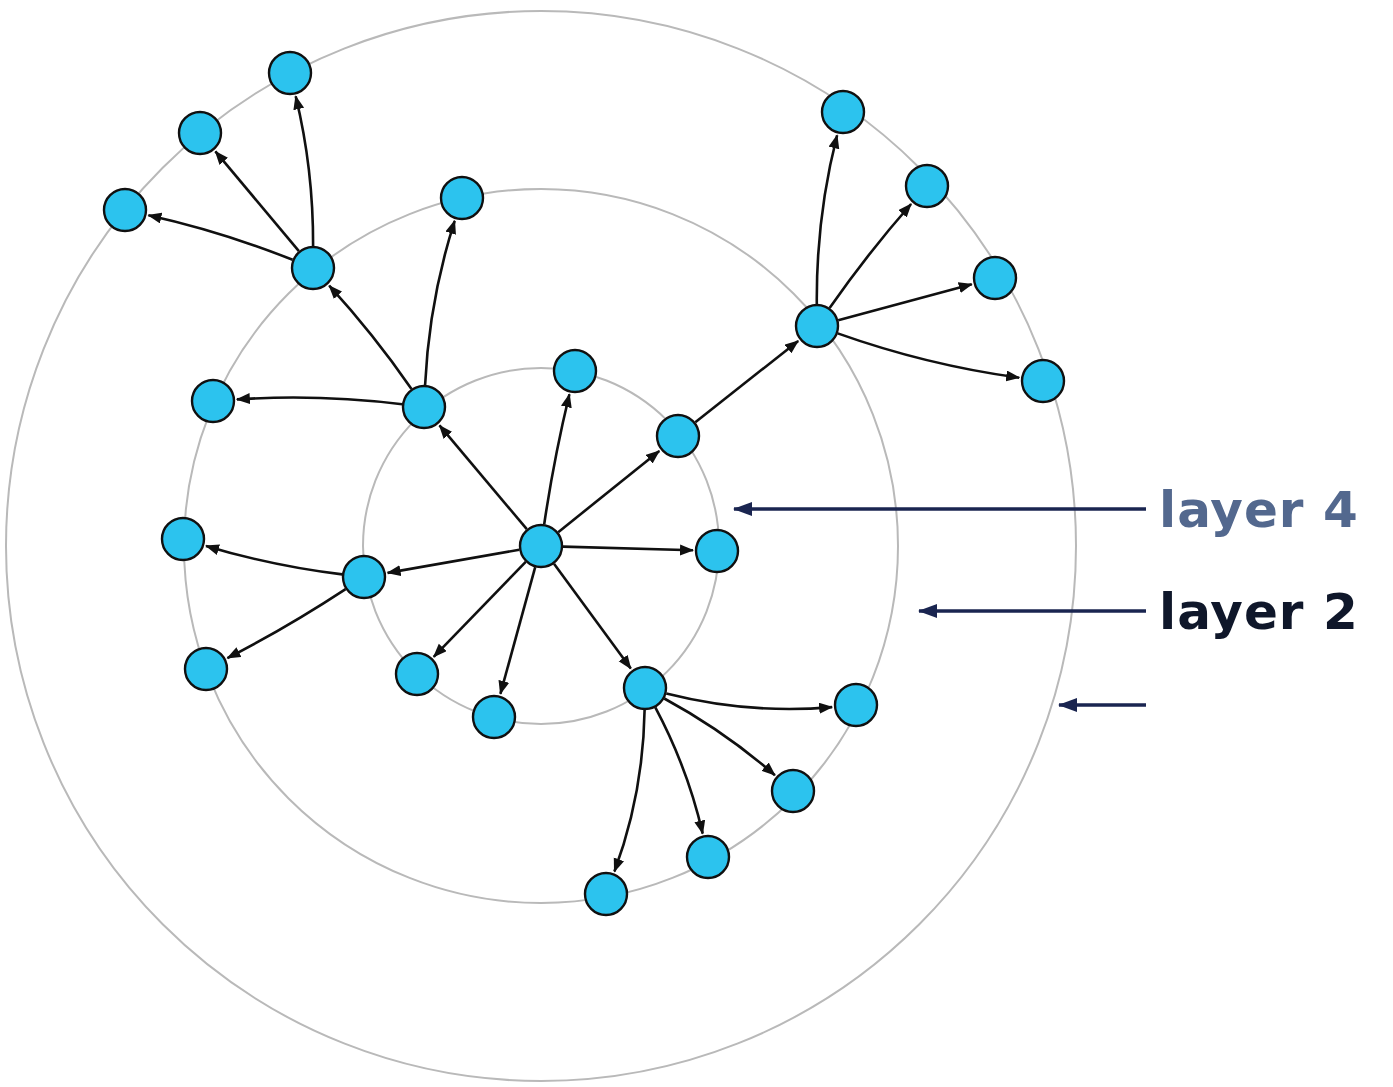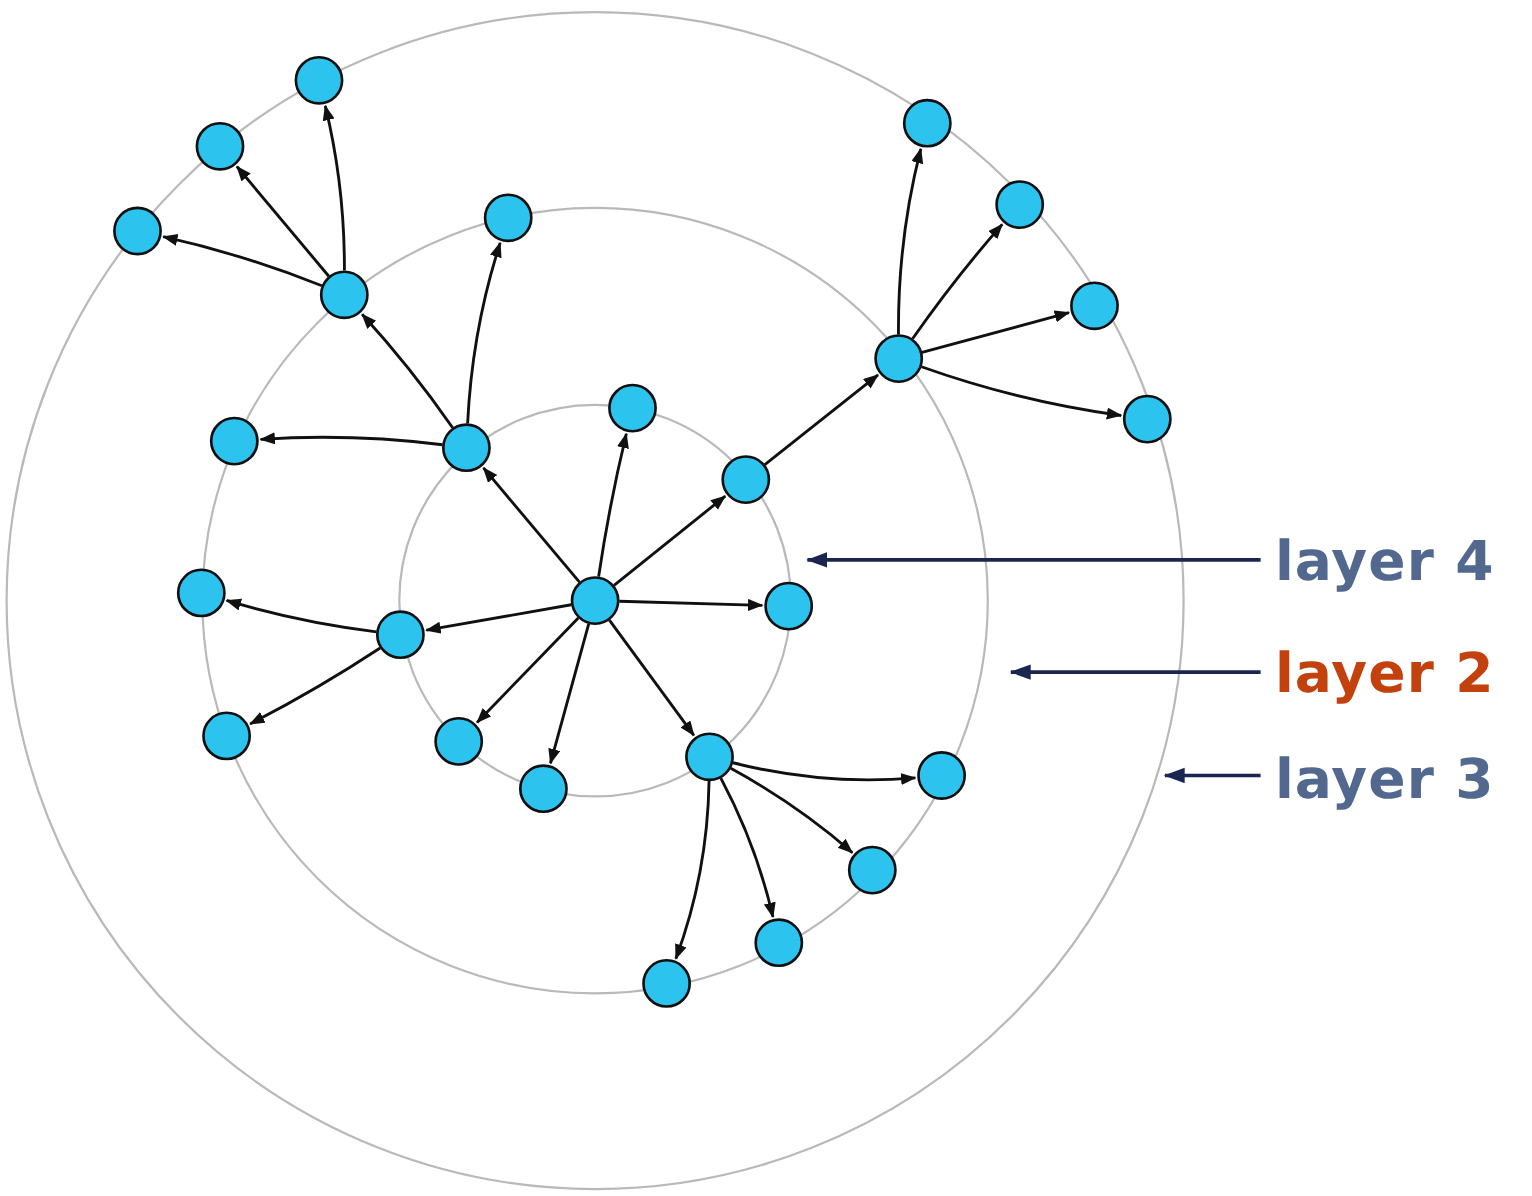--- a/index.html
+++ b/index.html
@@ -97,15 +97,14 @@
         <circle cx="1043" cy="381" r="21" fill="#2cc3ee" stroke="#101010" stroke-width="2.4"></circle>
       </g>
     <g id="annotations-group">
         <line x1="1146" y1="509" x2="734" y2="509" stroke="#1a2550" stroke-width="3.4" marker-end="url(#annArrow)"></line>
         <line x1="1146" y1="611" x2="919" y2="611" stroke="#1a2550" stroke-width="3.4" marker-end="url(#annArrow)"></line>
         <line x1="1146" y1="705" x2="1059" y2="705" stroke="#1a2550" stroke-width="3.4" marker-end="url(#annArrow)"></line>
       </g>
   </svg>
 
   <div class="layer-label" id="label-1" style="left: 1159px; top: 482px; color: rgb(83, 104, 142);">layer 4</div>
-  <div class="layer-label" id="label-2" style="left: 1159px; top: 584px; color: #c2410c;">layer 2</div>
-  <div class="layer-label" id="label-3" style="left: 1159px; top: 680px; color: rgb(83, 104, 142);">layer 3</div>
+  <div class="layer-label" id="label-2" style="left: 1159px; top: 584px; color: #0f172a;">layer 2</div>
 </div>
 
 </body></html>

